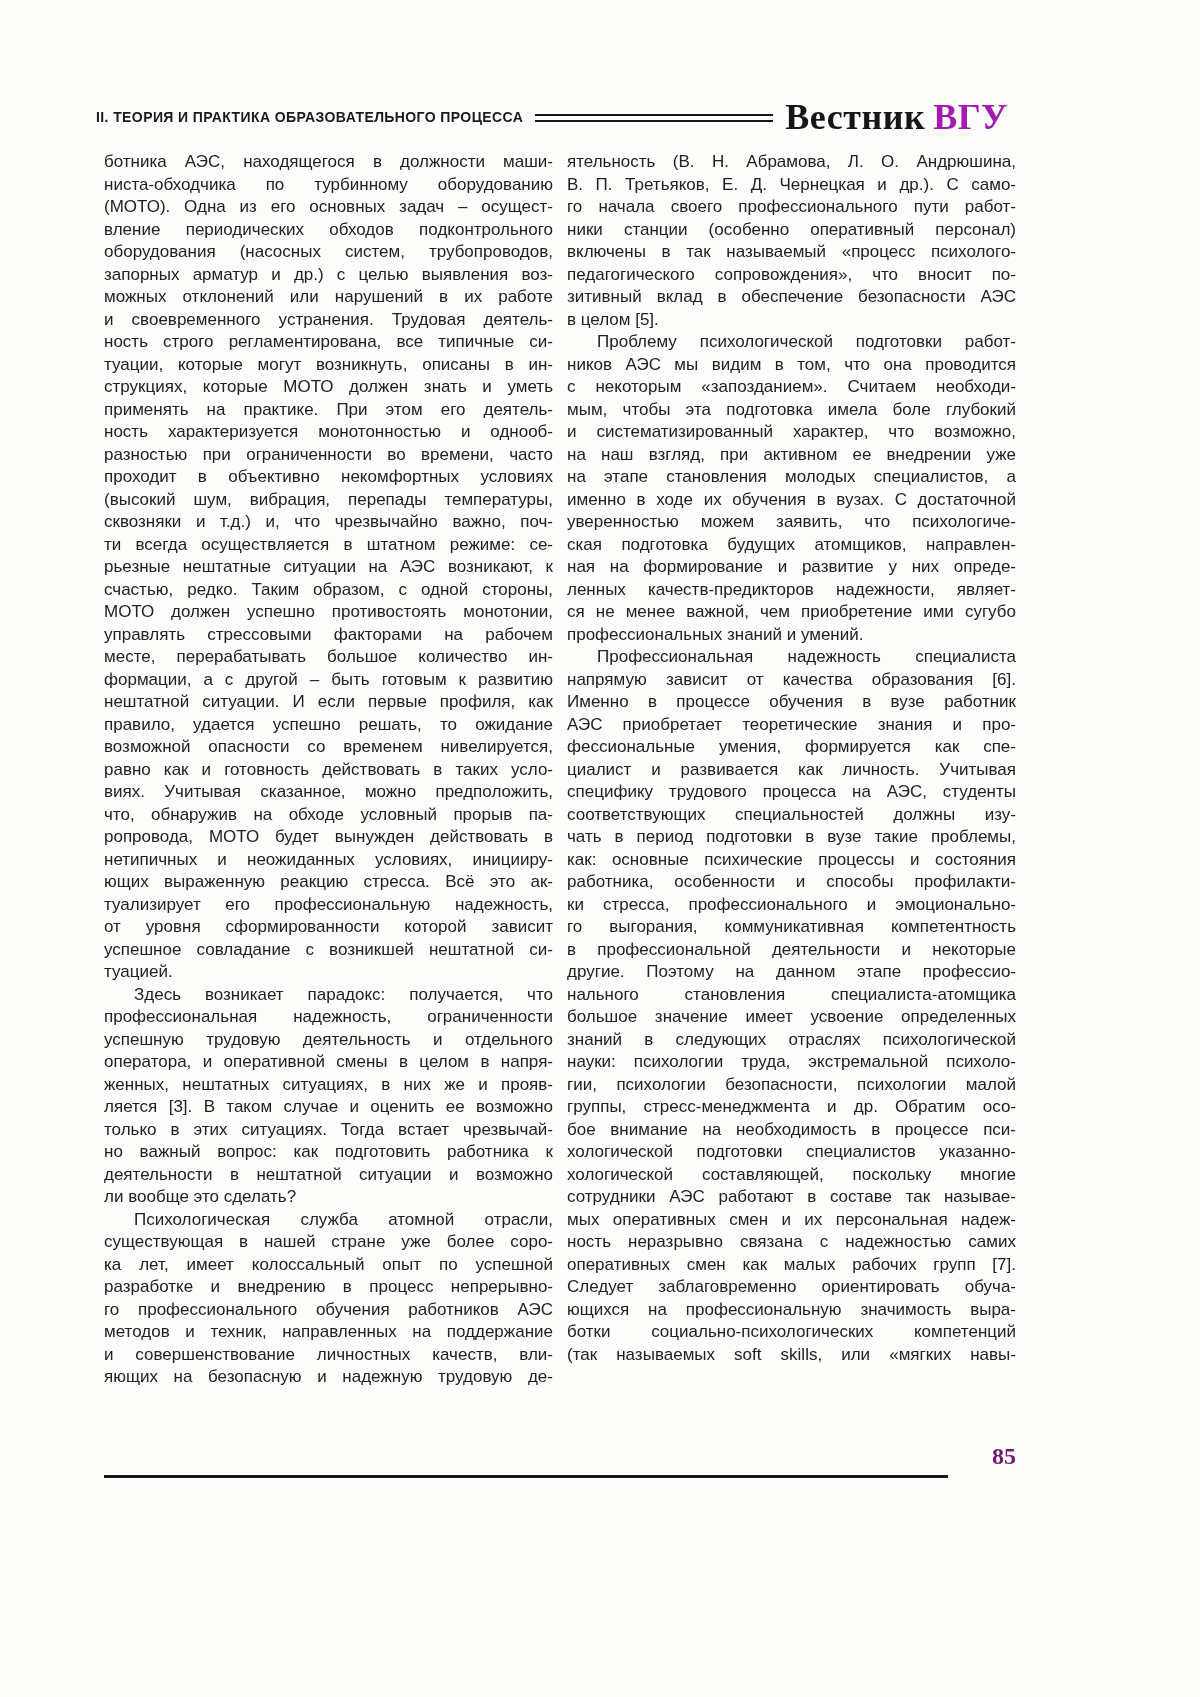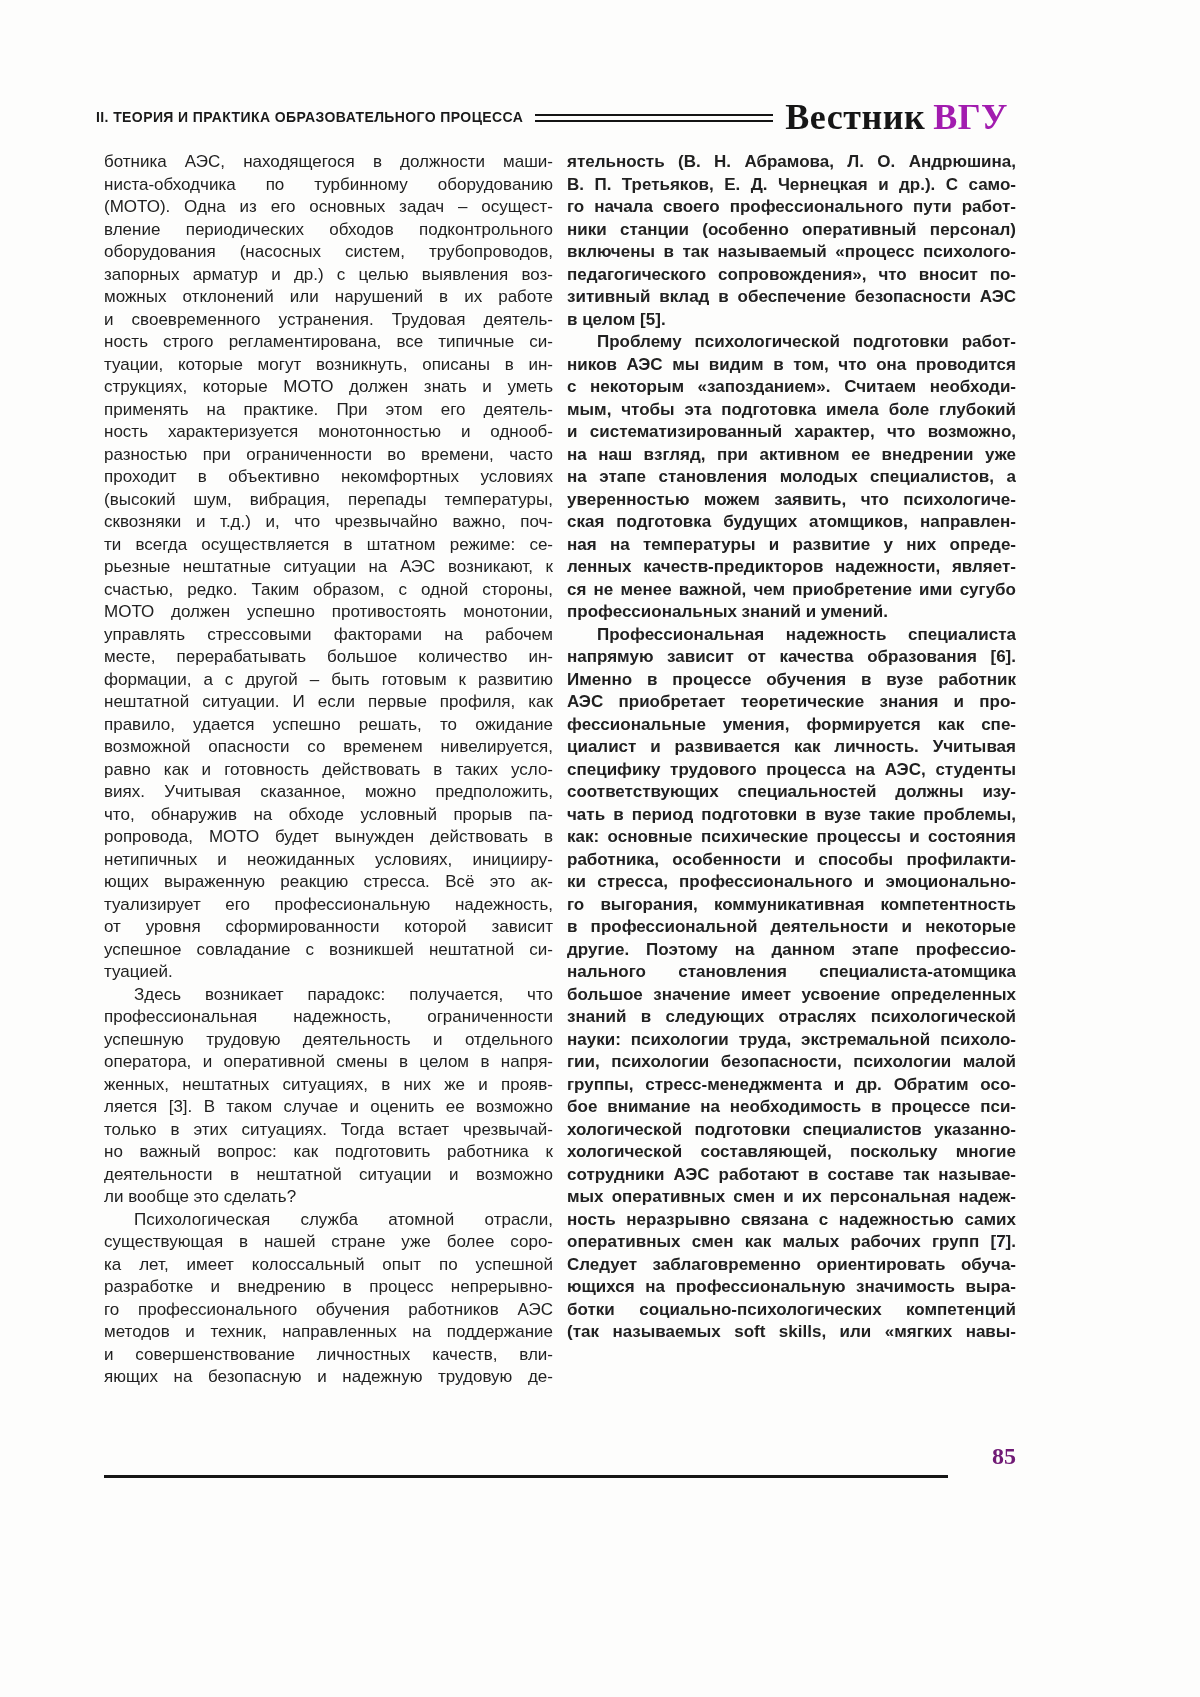--- a/index.html
+++ b/index.html
@@ -58,21 +58,21 @@
 
   
   .column {
     position: absolute;
     top: 151px;
     width: 449px;
     font-size: 17px;
     line-height: 22.5px;
   }
   .column-left  { left: 104px; }
-  .column-right { left: 567px; font-weight: bold; }
+  .column-right { left: 567px; }
 
   .paragraph { margin: 0; }
   .line {
     text-align: justify;
     text-align-last: justify;
     height: 22.5px;
     overflow: hidden;
     white-space: nowrap;
   }
   .line.para-end { text-align-last: left; }
@@ -190,23 +190,24 @@
         <div class="line para-end">в целом [5].</div>
       </div>
       <div class="paragraph">
         <div class="line indent">Проблему психологической подготовки работ-</div>
         <div class="line">ников АЭС мы видим в том, что она проводится</div>
         <div class="line">с некоторым «запозданием». Считаем необходи-</div>
         <div class="line">мым, чтобы эта подготовка имела боле глубокий</div>
         <div class="line">и систематизированный характер, что возможно,</div>
         <div class="line">на наш взгляд, при активном ее внедрении уже</div>
         <div class="line">на этапе становления молодых специалистов, а</div>
+        <div class="line">именно в ходе их обучения в вузах. С достаточной</div>
         <div class="line">уверенностью можем заявить, что психологиче-</div>
         <div class="line">ская подготовка будущих атомщиков, направлен-</div>
-        <div class="line">ная на температуры и развитие у них опреде-</div>
+        <div class="line">ная на формирование и развитие у них опреде-</div>
         <div class="line">ленных качеств-предикторов надежности, являет-</div>
         <div class="line">ся не менее важной, чем приобретение ими сугубо</div>
         <div class="line para-end">профессиональных знаний и умений.</div>
       </div>
       <div class="paragraph">
         <div class="line indent">Профессиональная надежность специалиста</div>
         <div class="line">напрямую зависит от качества образования [6].</div>
         <div class="line">Именно в процессе обучения в вузе работник</div>
         <div class="line">АЭС приобретает теоретические знания и про-</div>
         <div class="line">фессиональные умения, формируется как спе-</div>

